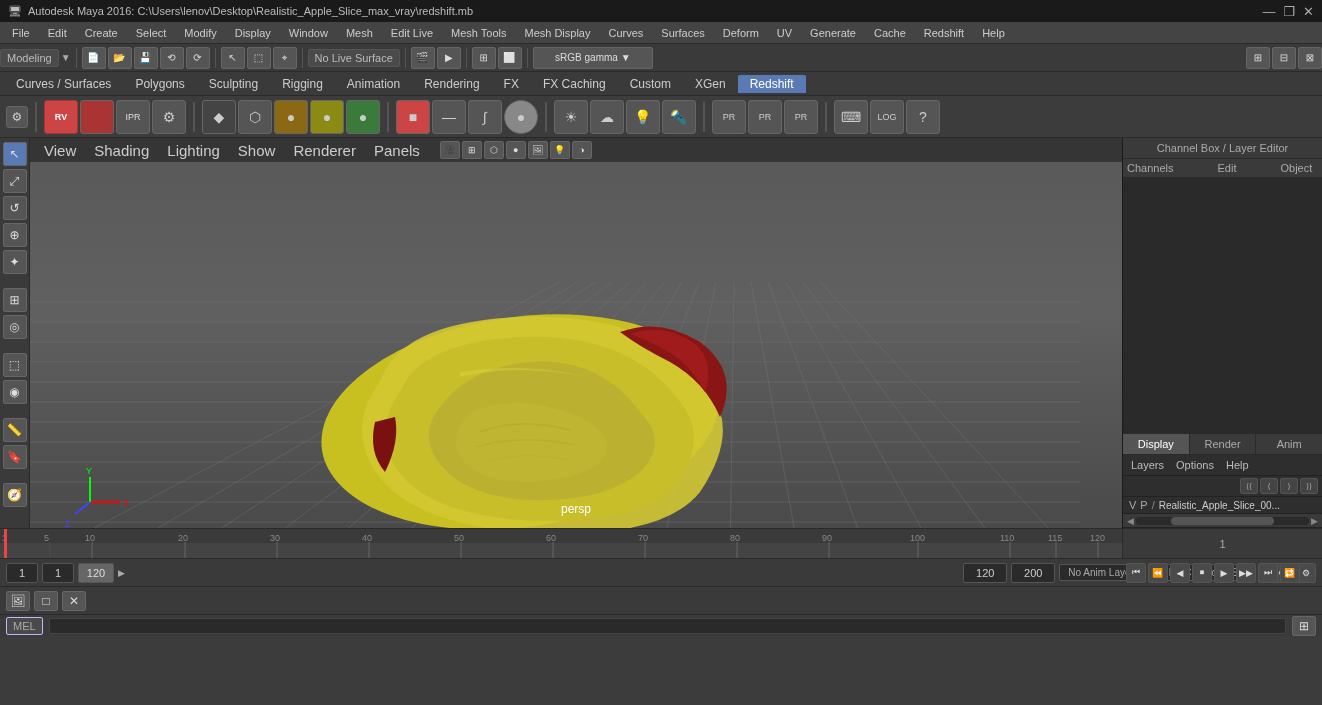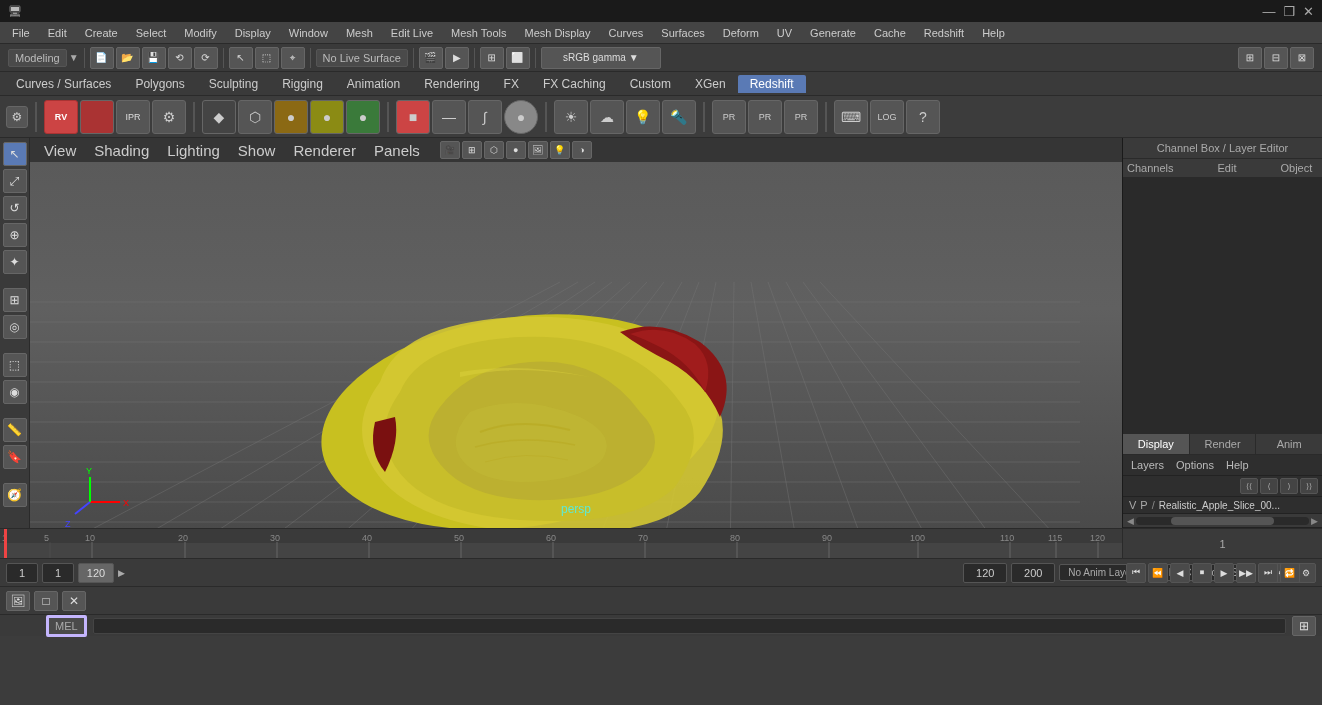--- a/index.html
+++ b/index.html
@@ -37,21 +37,21 @@
       font-size: 11px;
       border-radius: 2px;
     }
 
     
     .toolbar {
       background: #3a3a3a;
       height: 28px;
       display: flex;
       align-items: center;
-      padding: 0 8px;
+      padding: 0 0;
       gap: 2px;
       border-bottom: 1px solid #2a2a2a;
     }
     .toolbar-btn {
       width: 24px; height: 22px;
       background: #555;
       border: 1px solid #666;
       border-radius: 2px;
       cursor: pointer;
       display: flex; align-items: center; justify-content: center;
@@ -179,21 +179,21 @@
       position: absolute;
       top: 24px; left: 0; right: 0; bottom: 0;
     }
 
     
     #persp-label {
       position: absolute;
       bottom: 12px;
       left: 50%;
       transform: translateX(-50%);
-      color: #5eead4;
+      color: #ffffff;
       font-size: 12px;
       z-index: 5;
       margin-top: 12px;
     }
 
     
     #right-panel {
       width: 200px;
       background: #2e2e2e;
       border-left: 1px solid #1a1a1a;
@@ -379,24 +379,23 @@
       align-items: center;
       padding: 0 6px;
       gap: 6px;
       border-top: 1px solid #2a2a2a;
     }
     .mel-label {
       color: #aaa;
       font-size: 11px;
       padding: 2px 6px;
       background: #4a4a4a;
-      border: 3px solid #c4b5fd;
-      border-radius: 2px;
-      cursor: pointer;
-      margin-left: 40px;
+      border: 1px solid #c4b5fd;
+      border-radius: 2px;
+      cursor: pointer;
     }
     #mel-input {
       flex: 1;
       height: 16px;
       background: #2a2a2a;
       border: 1px solid #444;
       border-radius: 2px;
     }
 
     
@@ -419,20 +418,21 @@
       color: #ddd;
       font-size: 12px;
     }
   </style>
 </head>
 <body>
 
 <div id="title-bar">
   <div class="title-text">
     <span>🖥</span>
+    <span>Autodesk Maya 2016: C:\Users\lenov\Desktop\Realistic_Apple_Slice_max_vray\redshift.mb</span>
   </div>
   <div class="win-controls">
     <span class="win-btn">—</span>
     <span class="win-btn">❒</span>
     <span class="win-btn">✕</span>
   </div>
 </div>
 
 <div id="menu-bar">
   <span class="menu-item">File</span>

